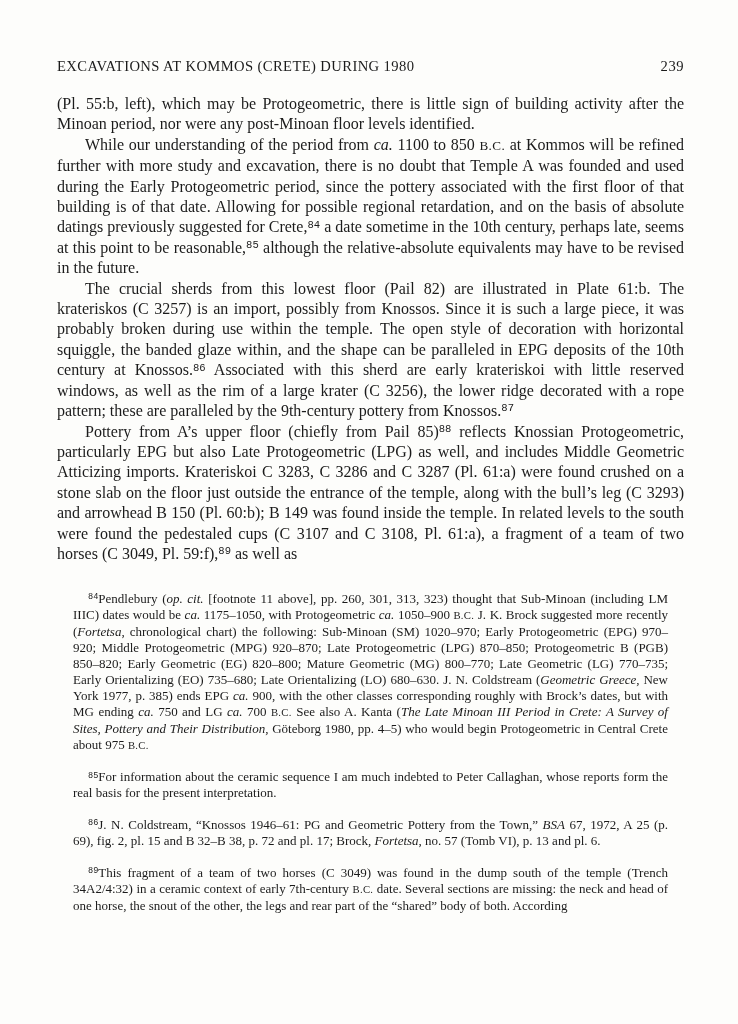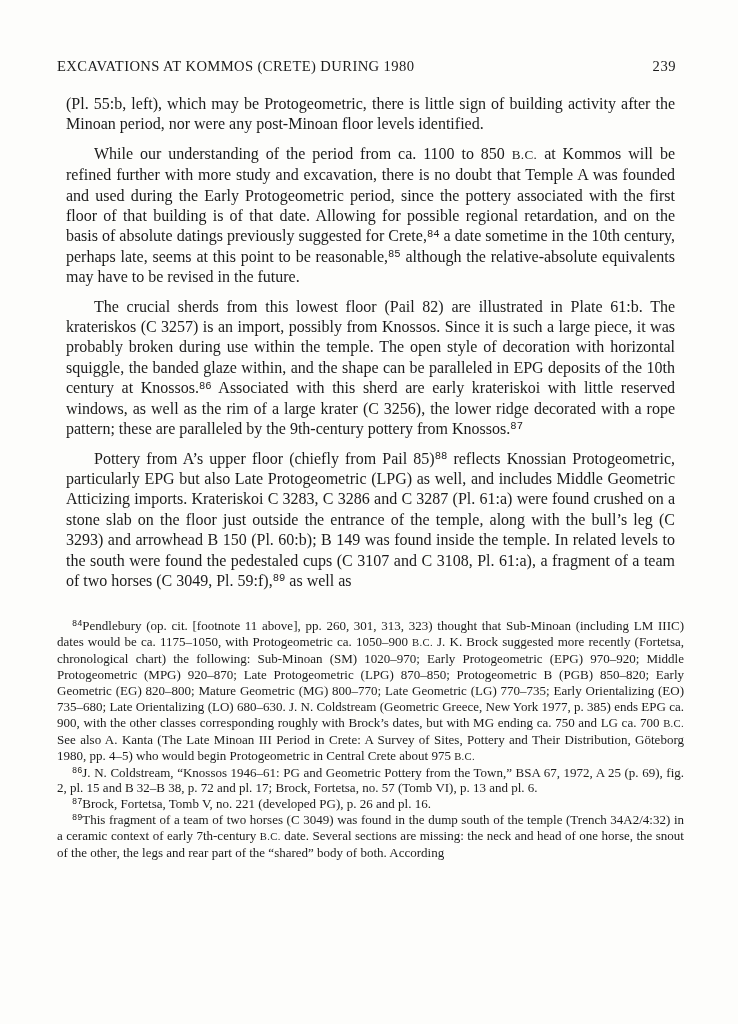--- a/index.html
+++ b/index.html
@@ -30,47 +30,47 @@
     font-size: 14.6px;
     letter-spacing: 0.4px;
     white-space: nowrap;
   }
   .header-title {
     display: block;
     text-align: left;
   }
   .page-number {
     position: absolute;
-    right: 8px;
+    right: 0;
     top: 0;
     letter-spacing: 0.5px;
   }
   .body-text {
     margin-top: 16px;
     font-size: 16px;
     line-height: 20.4px;
     text-align: justify;
   }
   .body-text p {
-    margin: 9px;
+    margin: 0;
   }
   .body-text p.indent {
     text-indent: 28px;
   }
   .footnotes {
     margin-top: 27px;
     font-size: 13px;
     line-height: 15.9px;
     text-align: justify;
   }
   .footnotes p {
-    margin: 0;
+    margin: 16px;
     text-indent: 15px;
   }
-  .italic { }
+  .italic { font-style: italic; }
   .sup {
     font-size: 0.66em;
     position: relative;
     top: -0.45em;
     line-height: 0;
     font-family: Liberation Mono, monospace;
   }
   .sc {
     font-size: 0.82em;
     letter-spacing: 0.03em;
@@ -86,18 +86,18 @@
       <span class="page-number">239</span>
     </div>
     <div class="body-text">
         <p><span>(Pl. 55:b, left), which may be Protogeometric, there is little sign of building activity after the Minoan period, nor were any post-Minoan floor levels identified.</span></p>
         <p class="indent"><span>While our understanding of the period from </span><span class="italic">ca.</span><span> 1100 to 850 </span><span class="sc">B.C.</span><span> at Kommos will be refined further with more study and excavation, there is no doubt that Temple A was founded and used during the Early Protogeometric period, since the pottery associated with the first floor of that building is of that date. Allowing for possible regional retardation, and on the basis of absolute datings previously suggested for Crete,</span><span class="sup">84</span><span> a date sometime in the 10th century, perhaps late, seems at this point to be reasonable,</span><span class="sup">85</span><span> although the relative-absolute equivalents may have to be revised in the future.</span></p>
         <p class="indent"><span>The crucial sherds from this lowest floor (Pail 82) are illustrated in Plate 61:b. The krateriskos (C 3257) is an import, possibly from Knossos. Since it is such a large piece, it was probably broken during use within the temple. The open style of decoration with horizontal squiggle, the banded glaze within, and the shape can be paralleled in EPG deposits of the 10th century at Knossos.</span><span class="sup">86</span><span> Associated with this sherd are early krateriskoi with little reserved windows, as well as the rim of a large krater (C 3256), the lower ridge decorated with a rope pattern; these are paralleled by the 9th-century pottery from Knossos.</span><span class="sup">87</span></p>
         <p class="indent"><span>Pottery from A’s upper floor (chiefly from Pail 85)</span><span class="sup">88</span><span> reflects Knossian Protogeometric, particularly EPG but also Late Protogeometric (LPG) as well, and includes Middle Geometric Atticizing imports. Krateriskoi C 3283, C 3286 and C 3287 (Pl. 61:a) were found crushed on a stone slab on the floor just outside the entrance of the temple, along with the bull’s leg (C 3293) and arrowhead B 150 (Pl. 60:b); B 149 was found inside the temple. In related levels to the south were found the pedestaled cups (C 3107 and C 3108, Pl. 61:a), a fragment of a team of two horses (C 3049, Pl. 59:f),</span><span class="sup">89</span><span> as well as</span></p>
       </div>
     <div class="footnotes">
         <p><span class="sup">84</span><span>Pendlebury (</span><span class="italic">op. cit.</span><span> [footnote 11 above], pp. 260, 301, 313, 323) thought that Sub-Minoan (including LM IIIC) dates would be </span><span class="italic">ca.</span><span> 1175–1050, with Protogeometric </span><span class="italic">ca.</span><span> 1050–900 </span><span class="sc">B.C.</span><span> J. K. Brock suggested more recently (</span><span class="italic">Fortetsa</span><span>, chronological chart) the following: Sub-Minoan (SM) 1020–970; Early Protogeometric (EPG) 970–920; Middle Protogeometric (MPG) 920–870; Late Protogeometric (LPG) 870–850; Protogeometric B (PGB) 850–820; Early Geometric (EG) 820–800; Mature Geometric (MG) 800–770; Late Geometric (LG) 770–735; Early Orientalizing (EO) 735–680; Late Orientalizing (LO) 680–630. J. N. Coldstream (</span><span class="italic">Geometric Greece</span><span>, New York 1977, p. 385) ends EPG </span><span class="italic">ca.</span><span> 900, with the other classes corresponding roughly with Brock’s dates, but with MG ending </span><span class="italic">ca.</span><span> 750 and LG </span><span class="italic">ca.</span><span> 700 </span><span class="sc">B.C.</span><span> See also A. Kanta (</span><span class="italic">The Late Minoan III Period in Crete: A Survey of Sites, Pottery and Their Distribution</span><span>, Göteborg 1980, pp. 4–5) who would begin Protogeometric in Central Crete about 975 </span><span class="sc">B.C.</span></p>
+        <p><span class="sup">85</span><span>For information about the ceramic sequence I am much indebted to Peter Callaghan, whose reports form the real basis for the present interpretation.</span></p>
         <p><span class="sup">86</span><span>J. N. Coldstream, “Knossos 1946–61: PG and Geometric Pottery from the Town,” </span><span class="italic">BSA</span><span> 67, 1972, A 25 (p. 69), fig. 2, pl. 15 and B 32–B 38, p. 72 and pl. 17; Brock, </span><span class="italic">Fortetsa</span><span>, no. 57 (Tomb VI), p. 13 and pl. 6.</span></p>
-        <p><span class="sup">87</span><span>Brock, </span><span class="italic">Fortetsa</span><span>, Tomb V, no. 221 (developed PG), p. 26 and pl. 16.</span></p>
         <p><span class="sup">89</span><span>This fragment of a team of two horses (C 3049) was found in the dump south of the temple (Trench 34A2/4:32) in a ceramic context of early 7th-century </span><span class="sc">B.C.</span><span> date. Several sections are missing: the neck and head of one horse, the snout of the other, the legs and rear part of the “shared” body of both. According</span></p>
       </div>
   </div>
 </div>
 
 </body></html>

